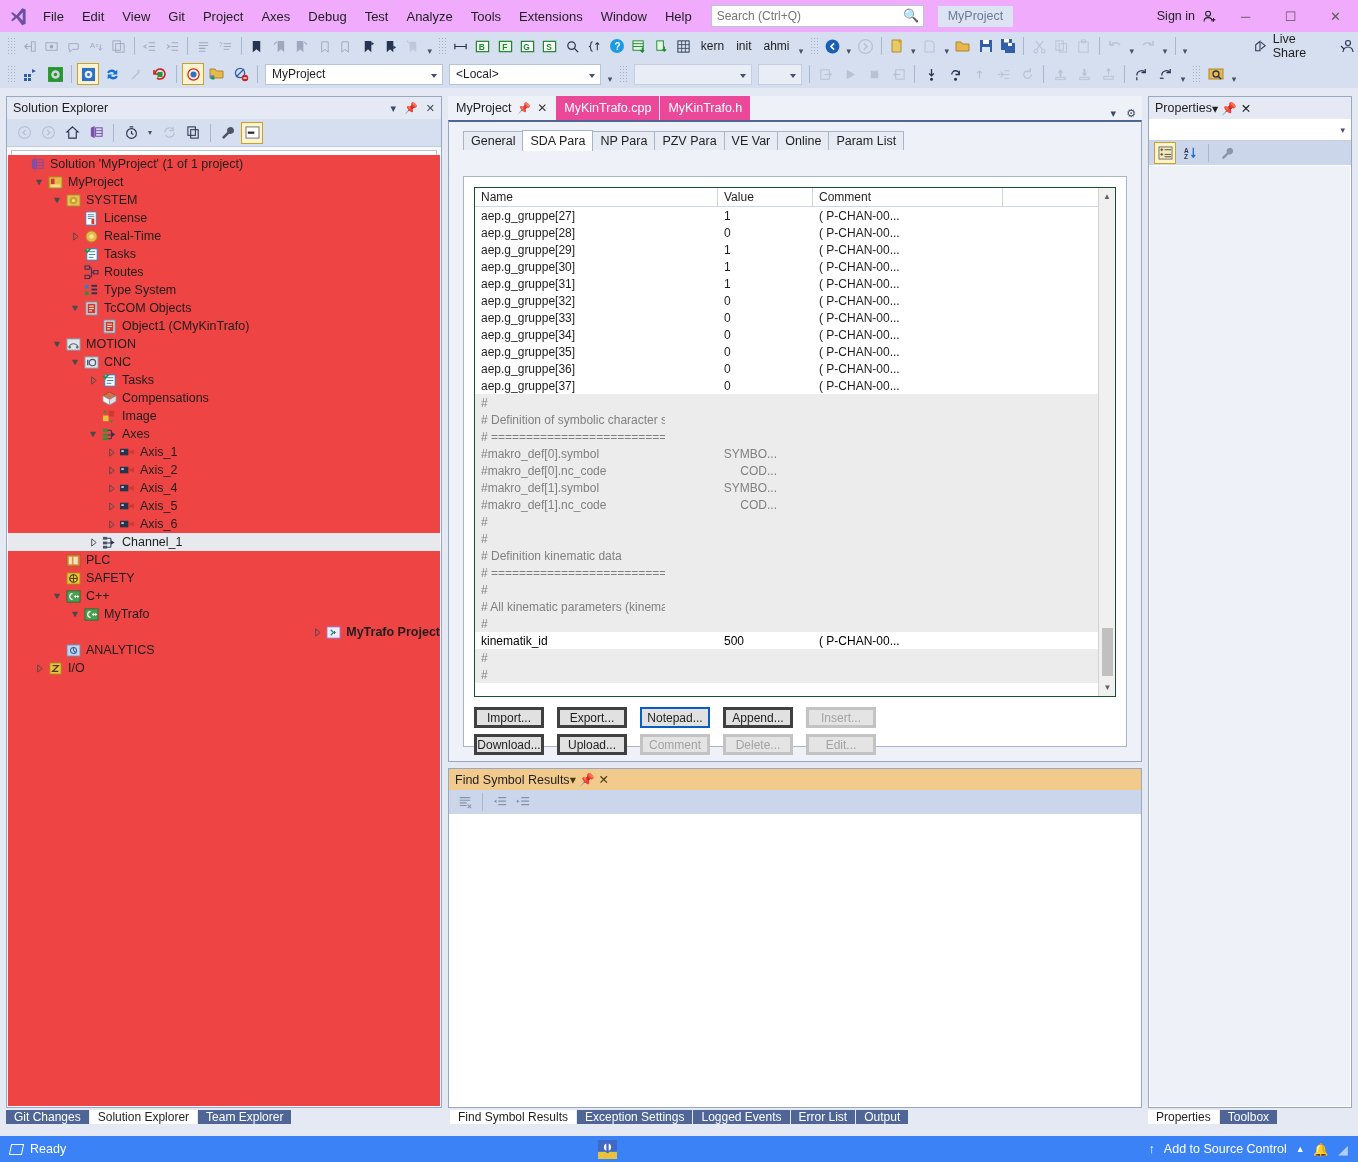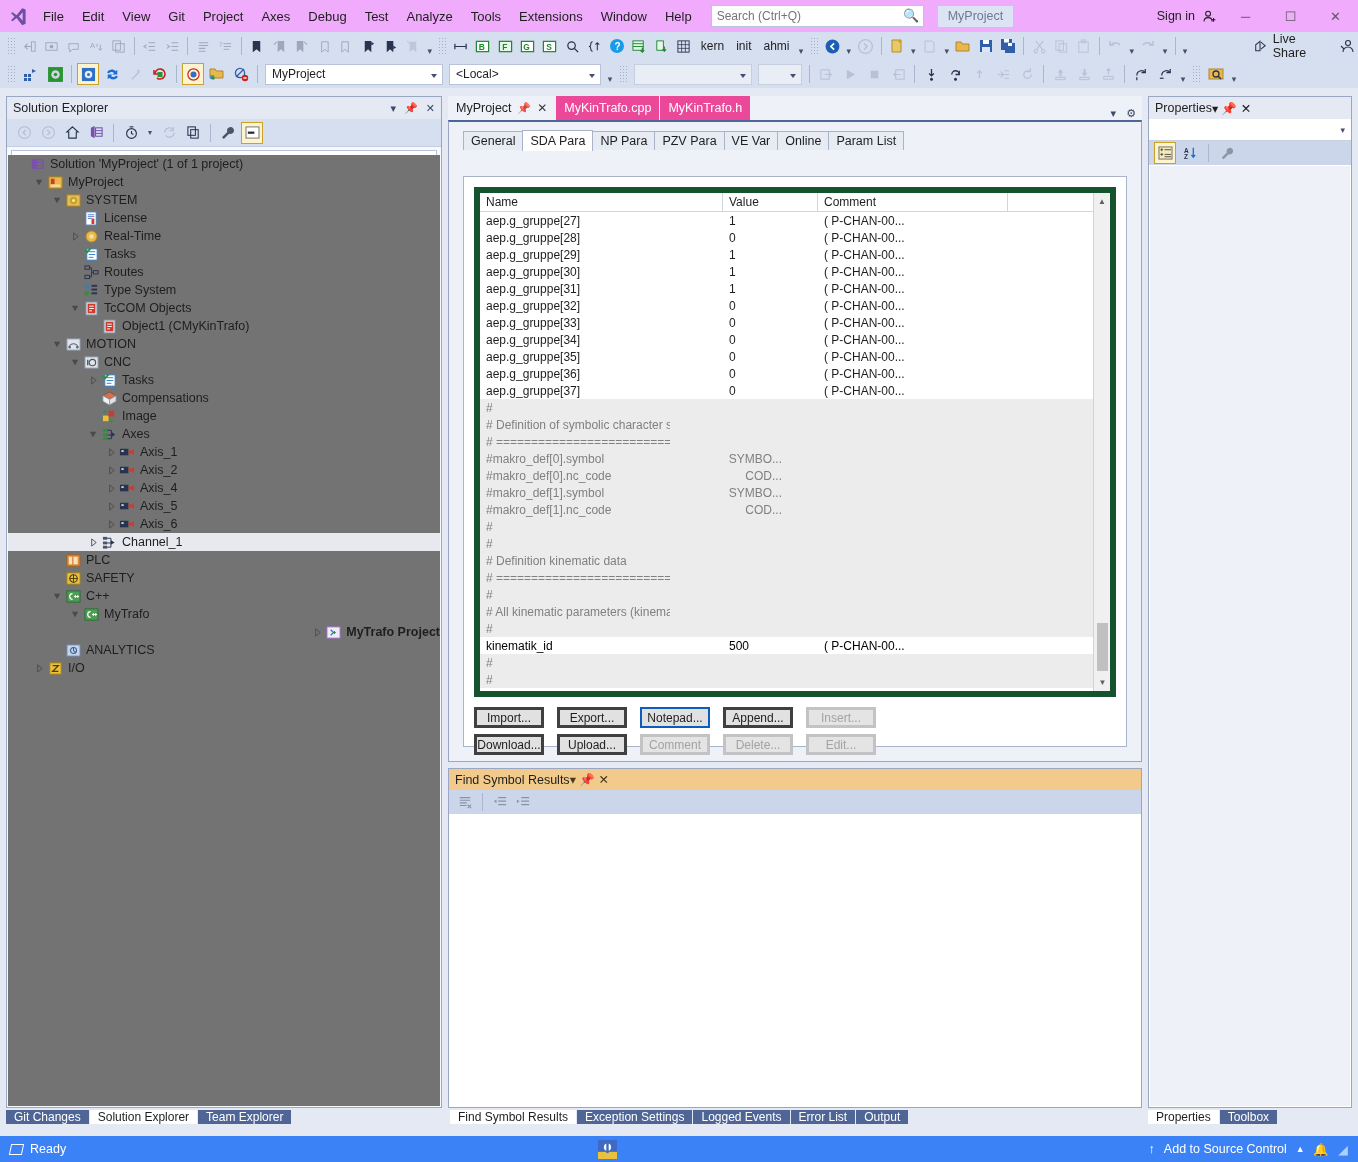--- a/index.html
+++ b/index.html
@@ -92,21 +92,21 @@
   .se-icon.dis { opacity: .4; }
   .se-icon.framed { border: 1px solid #c9a227; background: #fdf3cf; }
   .se-search {
     height: 23px; margin: 3px 4px; border: 1px solid #b9c4d8; background: #fff;
     display: flex; align-items: center; padding: 0 4px;
   }
   .se-search input {
     flex: 1; border: 0; outline: none; font-size: 12.5px; color: #707070;
     font-family: "Liberation Sans", sans-serif; background: transparent;
   }
-  .se-tree { position: absolute; left: 1px; top: 58px; right: 1px; bottom: 1px; overflow: hidden; background: #737373; }
+  .se-tree { position: absolute; left: 1px; top: 58px; right: 1px; bottom: 1px; overflow: hidden; background: #ef4444; }
   .node { height: 18px; display: flex; align-items: center; font-size: 12.5px; color: #1e1e1e; white-space: nowrap; }
   .node.sel { background: #e7e9ee; }
   .node.bold { font-weight: bold; justify-content: flex-end; }
   .chev { width: 14px; height: 18px; display: flex; align-items: center; justify-content: center; color: #4a4a4a; font-size: 8px; }
   .ni { width: 18px; height: 16px; margin-right: 4px; display: flex; align-items: center; justify-content: center; }
 
   
   #editor { left: 448px; top: 96px; width: 694px; height: 666px; background: #eef1f8; border: 0; }
   .tabstrip { height: 24px; display: flex; align-items: flex-end; background: #eef1f8; position: relative; }
   .dtab {
@@ -126,21 +126,21 @@
   }
   .stab.active { background: #fff; height: 21px; position: relative; z-index: 2; }
   .subpanel {
     position: absolute; left: 14px; top: 54px; right: 14px; bottom: 14px;
     background: #fff; border: 1px solid #aab4c8;
   }
 
   
   .grid-wrap {
     position: absolute; left: 10px; top: 10px; right: 10px; height: 510px;
-    border: 6px solid #14532d; background: #fff; overflow: hidden;
+    border: 1px solid #14532d; background: #fff; overflow: hidden;
   }
   .grid-head { display: flex; height: 19px; background: #fff; border-bottom: 1px solid #cfd6e2; }
   .gh { font-size: 12px; color: #1e1e1e; padding: 2px 0 0 6px; border-right: 1px solid #cfd6e2; }
   .gh.c1 { width: 243px; } .gh.c2 { width: 95px; } .gh.c3 { width: 190px; }
   .grow { display: flex; height: 17px; align-items: center; font-size: 12px; color: #1e1e1e; }
   .gc1 { width: 243px; padding-left: 6px; white-space: nowrap; overflow: hidden; }
   .gc2 { width: 95px; padding-left: 6px; }
   .gc3 { width: 190px; padding-left: 6px; white-space: nowrap; overflow: hidden; }
   .grow.comment { background: #ececec; color: #808080; }
   .grow.comment .gc1 { width: 190px; }

